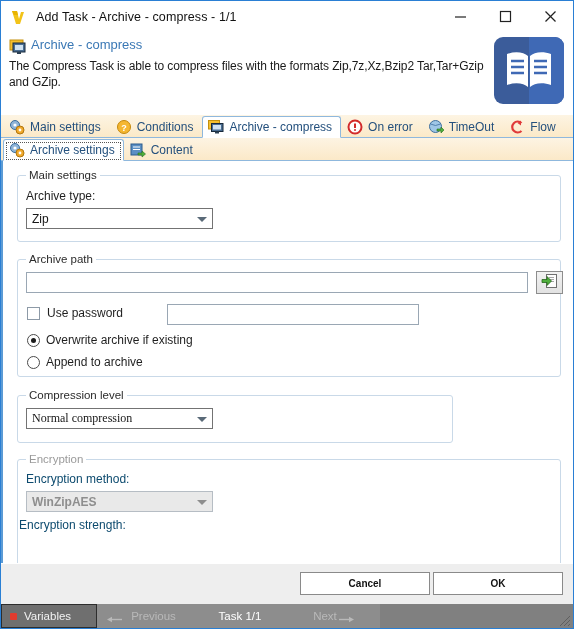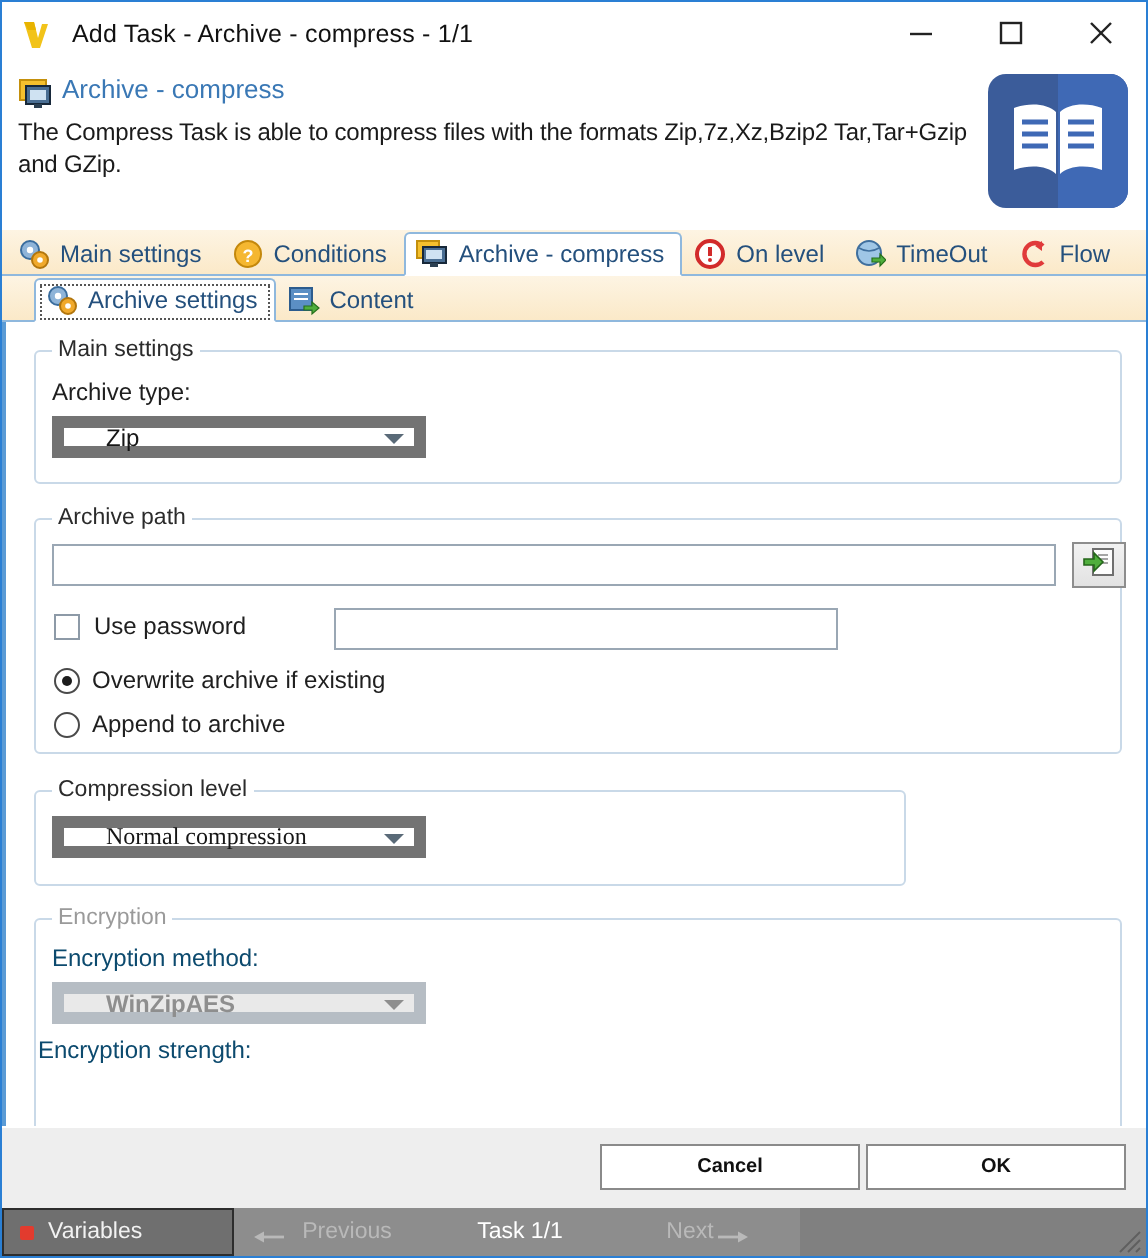--- a/index.html
+++ b/index.html
@@ -137,21 +137,21 @@
     margin-right: 5px;
     flex: 0 0 auto;
     position: relative;
   }
   .tabstrip2 {
     height: 23px; min-height: 23px;
     background: linear-gradient(to bottom, #fdf4e3 0%, #fbe9c8 100%);
     border-bottom: 1px solid #8fb8dd;
     display: flex;
     align-items: flex-end;
-    padding-left: 16px;
+    padding-left: 2px;
     box-sizing: border-box;
   }
   .tab.focusbox.active::after {
     content: "";
     position: absolute;
     left: 2px; top: 2px; right: 2px; bottom: 0px;
     border: 1px dotted #555555;
     pointer-events: none;
   }
   
@@ -189,27 +189,27 @@
     position: absolute;
     font-size: 12px;
     color: #1f1f1f;
     white-space: nowrap;
   }
   .lbl.dim { color: #0c4a6e; }
   
   .combo {
     position: absolute;
     box-sizing: border-box;
-    border: 6px solid #737373;
+    border: 1px solid #737373;
     background: #ffffff;
     height: 21px;
     display: flex; align-items: center;
     font-size: 12px;
     color: #161616;
-    padding-left: 21px;
+    padding-left: 5px;
   }
   .combo .arrow {
     position: absolute;
     right: 5px; top: 50%;
     margin-top: -2px;
     width: 0; height: 0;
     border-left: 5px solid transparent;
     border-right: 5px solid transparent;
     border-top: 5px solid #5a6a78;
   }
@@ -293,21 +293,21 @@
   }
   .sb-btn {
     height: 24px;
     box-sizing: border-box;
     display: flex; align-items: center;
     font-size: 11.5px;
     padding: 0 8px;
     white-space: nowrap;
   }
   #sb-variables {
-    width: 116px;
+    width: 96px;
     background: #6f6f6f;
     border: 1px solid #2d2d2d;
     color: #f2f2f2;
   }
   #sb-variables .dot {
     width: 7px; height: 7px;
     border-radius: 1px;
     background: #e23b2e;
     margin-right: 7px;
     flex: 0 0 auto;
@@ -438,21 +438,21 @@
       <span>Archive - compress</span>
     </div>
     <div class="tab">
       <span class="ticon">
         <svg width="16" height="16" viewBox="0 0 16 16">
           <circle cx="8" cy="8" r="6.5" fill="#ffffff" stroke="#d22b2b" stroke-width="2"></circle>
           <line x1="8" y1="4.5" x2="8" y2="9" stroke="#d22b2b" stroke-width="2"></line>
           <circle cx="8" cy="11" r="1" fill="#d22b2b"></circle>
         </svg>
       </span>
-      <span>On level</span>
+      <span>On error</span>
     </div>
     <div class="tab">
       <span class="ticon">
         <svg width="16" height="16" viewBox="0 0 16 16">
           <circle cx="7.5" cy="7.5" r="6" fill="#9fc6e6" stroke="#3f6f9e" stroke-width="1"></circle>
           <path d="M2.5 5 Q7.5 8 12.5 5" stroke="#3f6f9e" stroke-width="0.8" fill="none"></path>
           <path d="M9 10 l4 0 l0 -2 l3 3 l-3 3 l0 -2 l-4 0 z" fill="#4fae3c" stroke="#26701c" stroke-width="0.6"></path>
         </svg>
       </span>
       <span>TimeOut</span>

